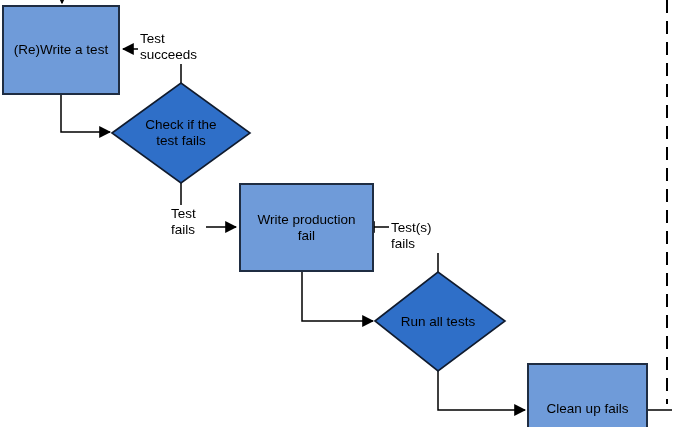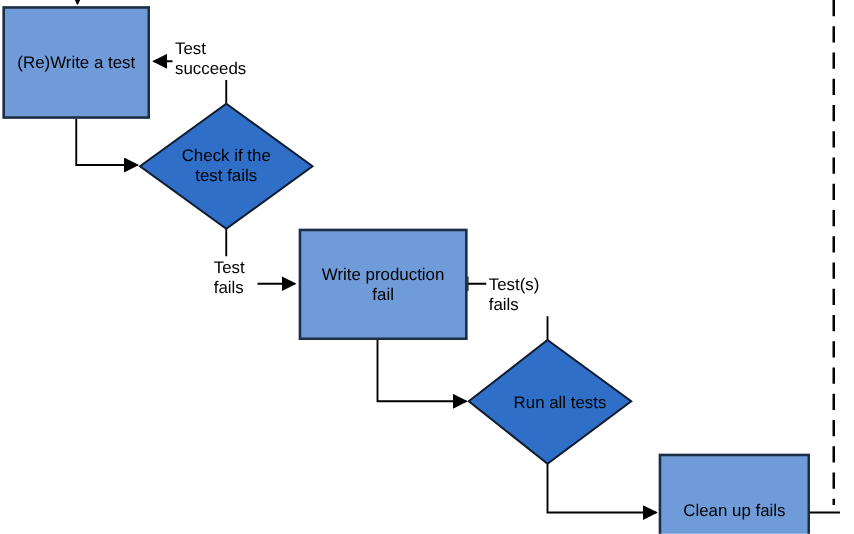--- a/index.html
+++ b/index.html
@@ -124,21 +124,21 @@
 
   <div class="node-box" style="left:527px; top:363px; width:121px; height:92px;">
     <span>Clean up fails</span>
   </div>
 
   <div class="diamond-label" style="left:121px; top:116px; width:120px; height:34px;">
     <span>Check if the</span>
     <span>test fails</span>
   </div>
 
-  <div class="diamond-label" style="left:388px; top:313px; width:120px; height:17px;">
+  <div class="diamond-label" style="left:378px; top:313px; width:120px; height:17px;">
     <span>Run all tests</span>
   </div>
 
   <div class="edge-label" style="left:138px; top:30px; width:62px;">
     <span>Test</span>
     <span>succeeds</span>
   </div>
 
   <div class="edge-label" style="left:169px; top:205px; width:37px;">
     <span>Test</span>

